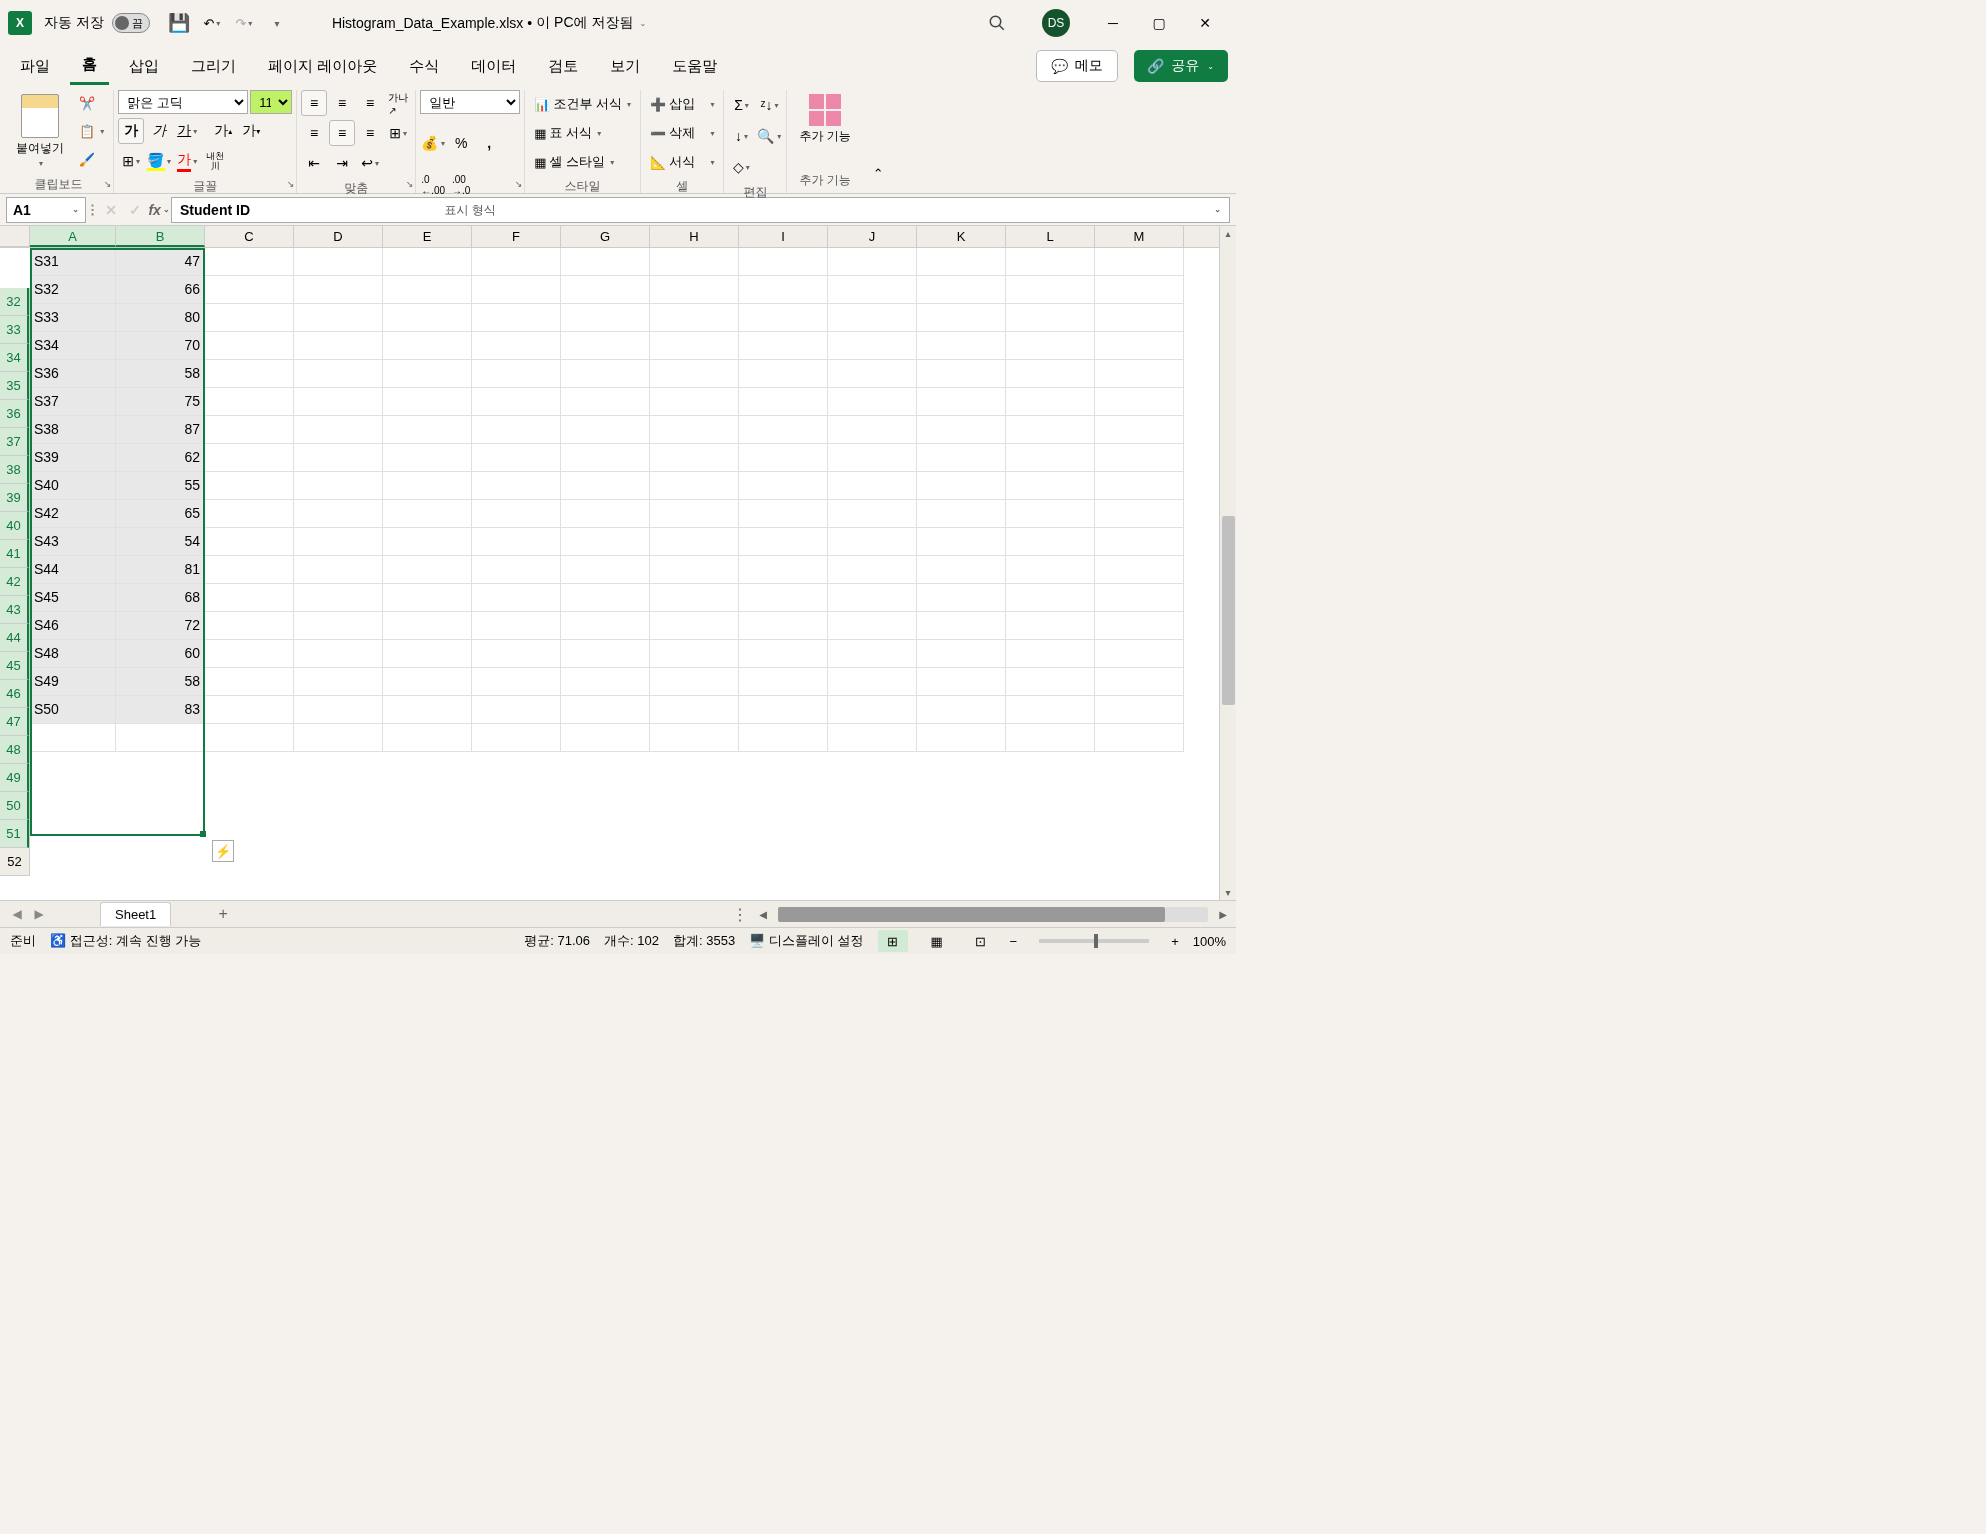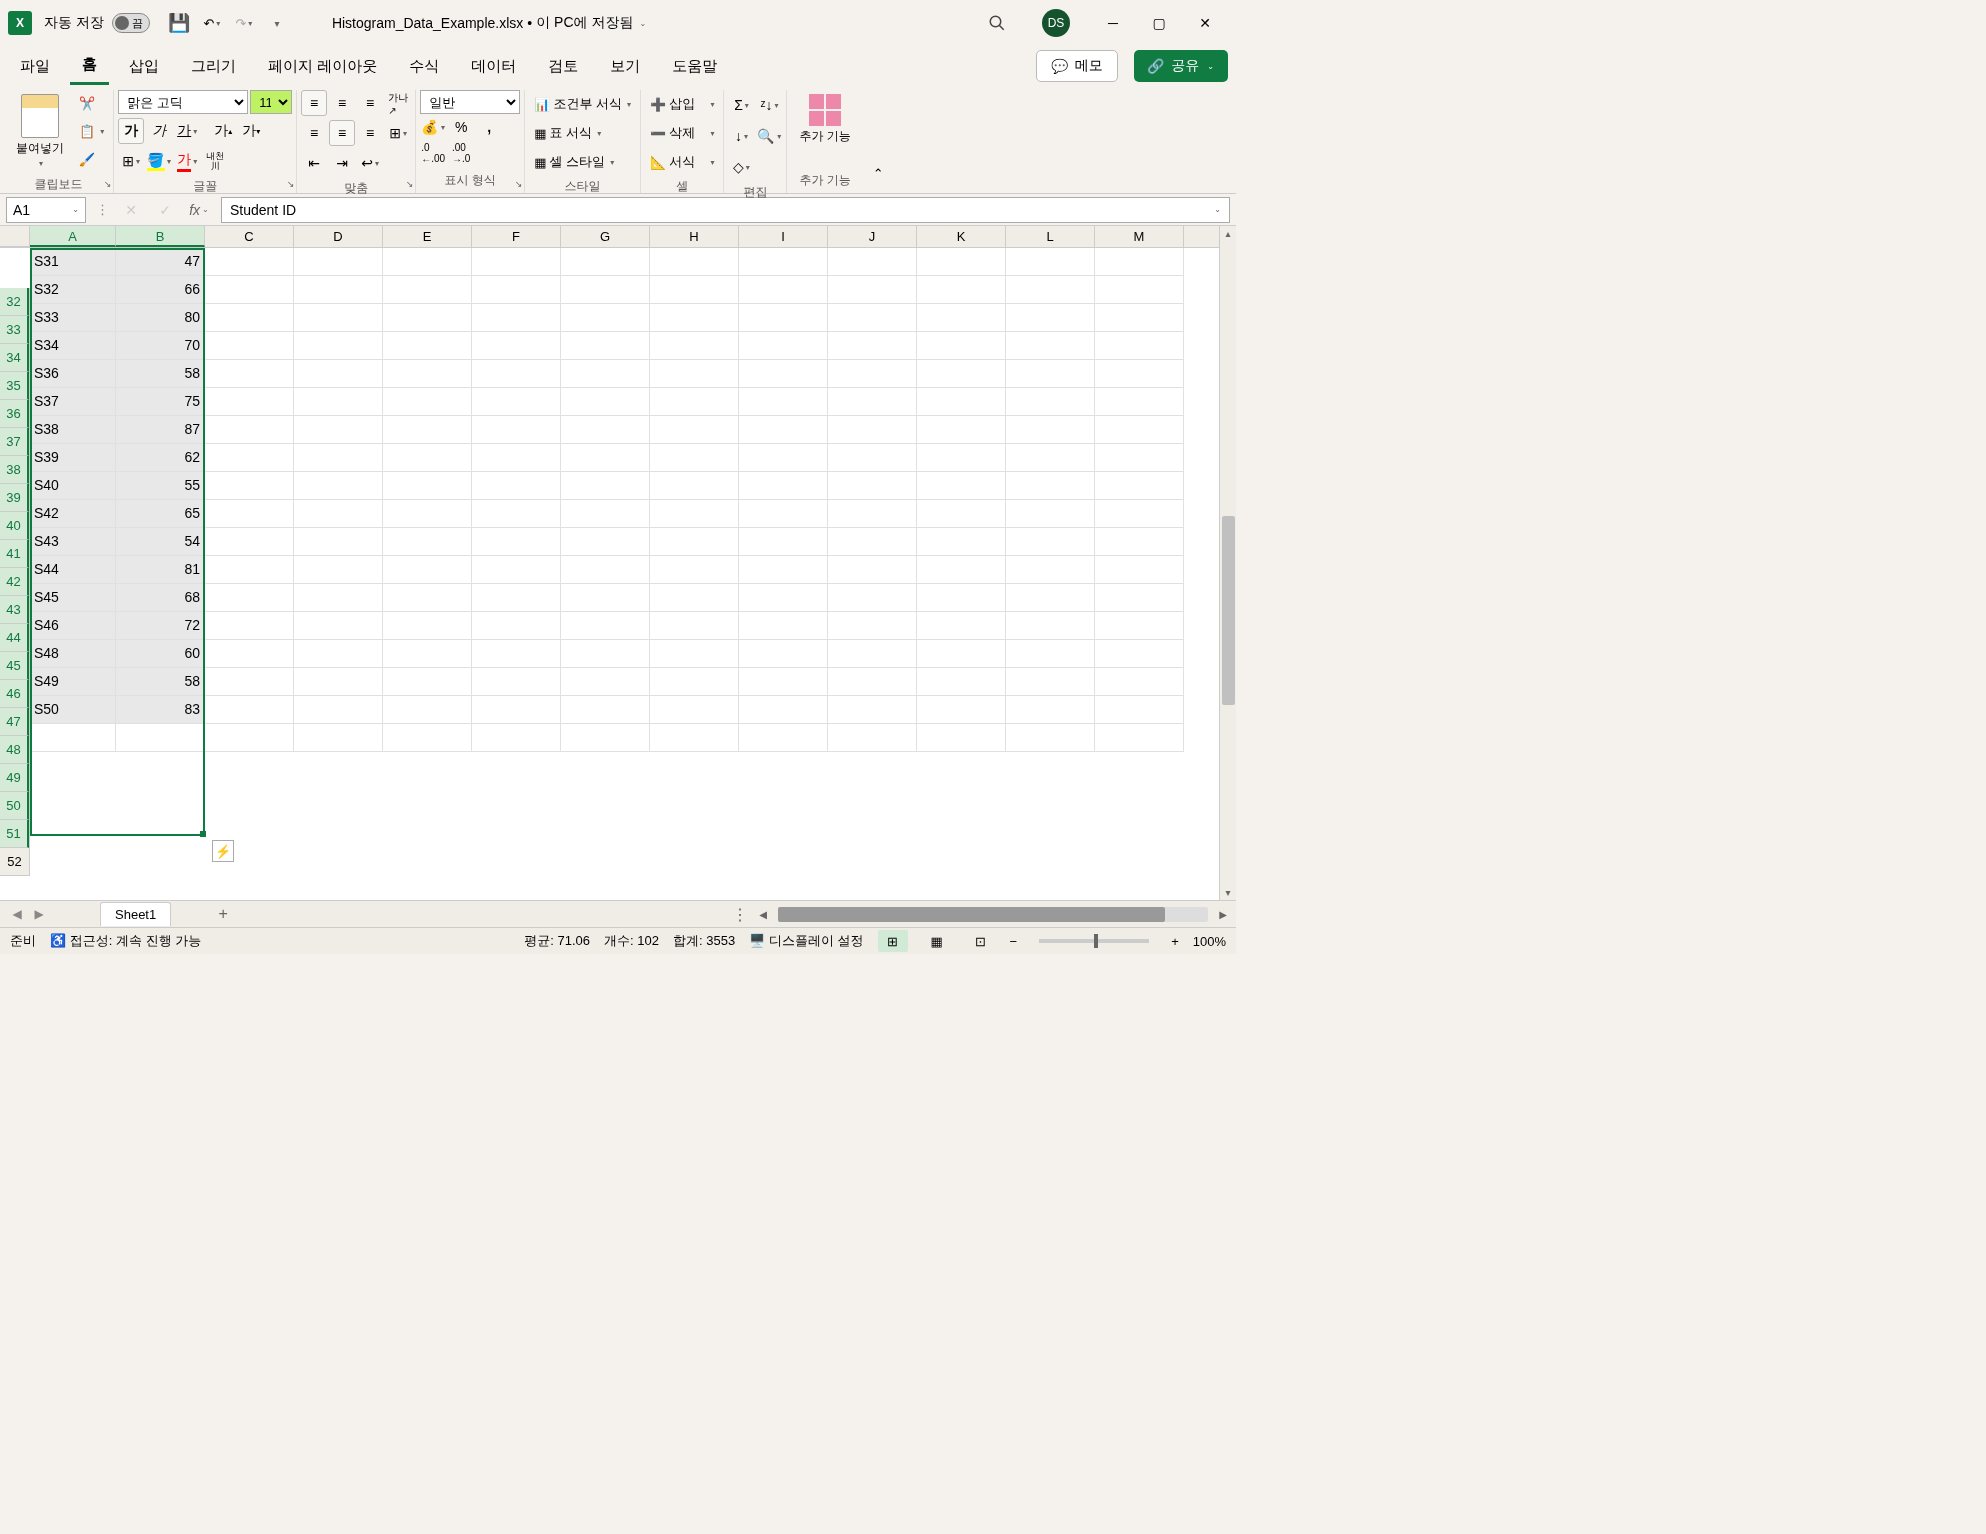--- a/index.html
+++ b/index.html
@@ -41,21 +41,21 @@
     .size-select { width: 42px; height: 24px; border: 1px solid #aaa; font-size: 13px; padding: 0 4px; background: #bef264; }
     .format-row { display: flex; gap: 2px; align-items: center; }
     .fmt-btn { width: 26px; height: 26px; border: 1px solid transparent; display: flex; align-items: center; justify-content: center; cursor: pointer; border-radius: 3px; font-size: 14px; }
     .fmt-btn.boxed { border: 1px solid #bbb; background: #f9f7f3; }
     .dropdown-arrow { font-size: 8px; margin-left: 2px; color: #666; }
     .number-select { width: 100px; height: 24px; border: 1px solid #aaa; background: white; padding: 0 4px; font-size: 13px; }
     .dialog-launcher { position: absolute; bottom: 4px; right: 2px; font-size: 9px; cursor: pointer; color: #666; }
     .collapse-ribbon { display: flex; align-items: flex-end; padding: 0 10px 12px 10px; cursor: pointer; }
     
     
-    .formula-bar { height: 32px; display: flex; align-items: center; background: #f5f2ed; border-bottom: 1px solid #ccc; gap: 10px; padding: 2px 6px; }
+    .formula-bar { height: 32px; display: flex; align-items: center; background: #f5f2ed; border-bottom: 1px solid #ccc; gap: 0; padding: 2px 6px; font-weight: bold; }
     .name-box { width: 80px; height: 26px; border: 1px solid #aaa; background: white; padding: 0 6px; display: flex; align-items: center; font-size: 14px; }
     .fx-btn { width: 24px; height: 24px; display: flex; align-items: center; justify-content: center; cursor: pointer; color: #666; font-size: 14px; }
     .formula-input { flex: 1; height: 26px; border: 1px solid #aaa; background: white; padding: 0 8px; display: flex; align-items: center; font-size: 14px; }
     
     
     .grid-container { display: flex; height: calc(100% - 46px - 40px - 108px - 32px - 27px - 27px); background: white; }
     .grid-main { flex: 1; overflow: hidden; position: relative; }
     .col-headers { display: flex; height: 22px; background: #f0ede7; border-bottom: 1px solid #ccc; }
     .corner-cell { width: 30px; background: #f0ede7; border-right: 1px solid #ccc; border-bottom: 1px solid #ccc; }
     .col-header { width: 89px; text-align: center; border-right: 1px solid #ccc; font-size: 13px; line-height: 21px; cursor: pointer; }
@@ -257,21 +257,21 @@
           <div class="fmt-btn">↩<span class="dropdown-arrow">▾</span></div>
         </div>
       </div>
     </div>
     <div class="ribbon-group-label">맞춤</div>
     <div class="dialog-launcher">↘</div>
   </div>
 
   <div class="ribbon-group">
     <div class="ribbon-controls">
-      <div class="ribbon-col" style="gap:0;">
+      <div class="ribbon-col" style="gap:16px;">
         <select class="number-select"><option>일반</option></select>
         <div class="format-row">
           <div class="fmt-btn">💰<span class="dropdown-arrow">▾</span></div>
           <div class="fmt-btn">%</div>
           <div class="fmt-btn">
               <b>,</b>
             </div>
         </div>
         <div class="format-row">
           <div class="fmt-btn" style="font-size:10px;">.0<br>←.00</div>

